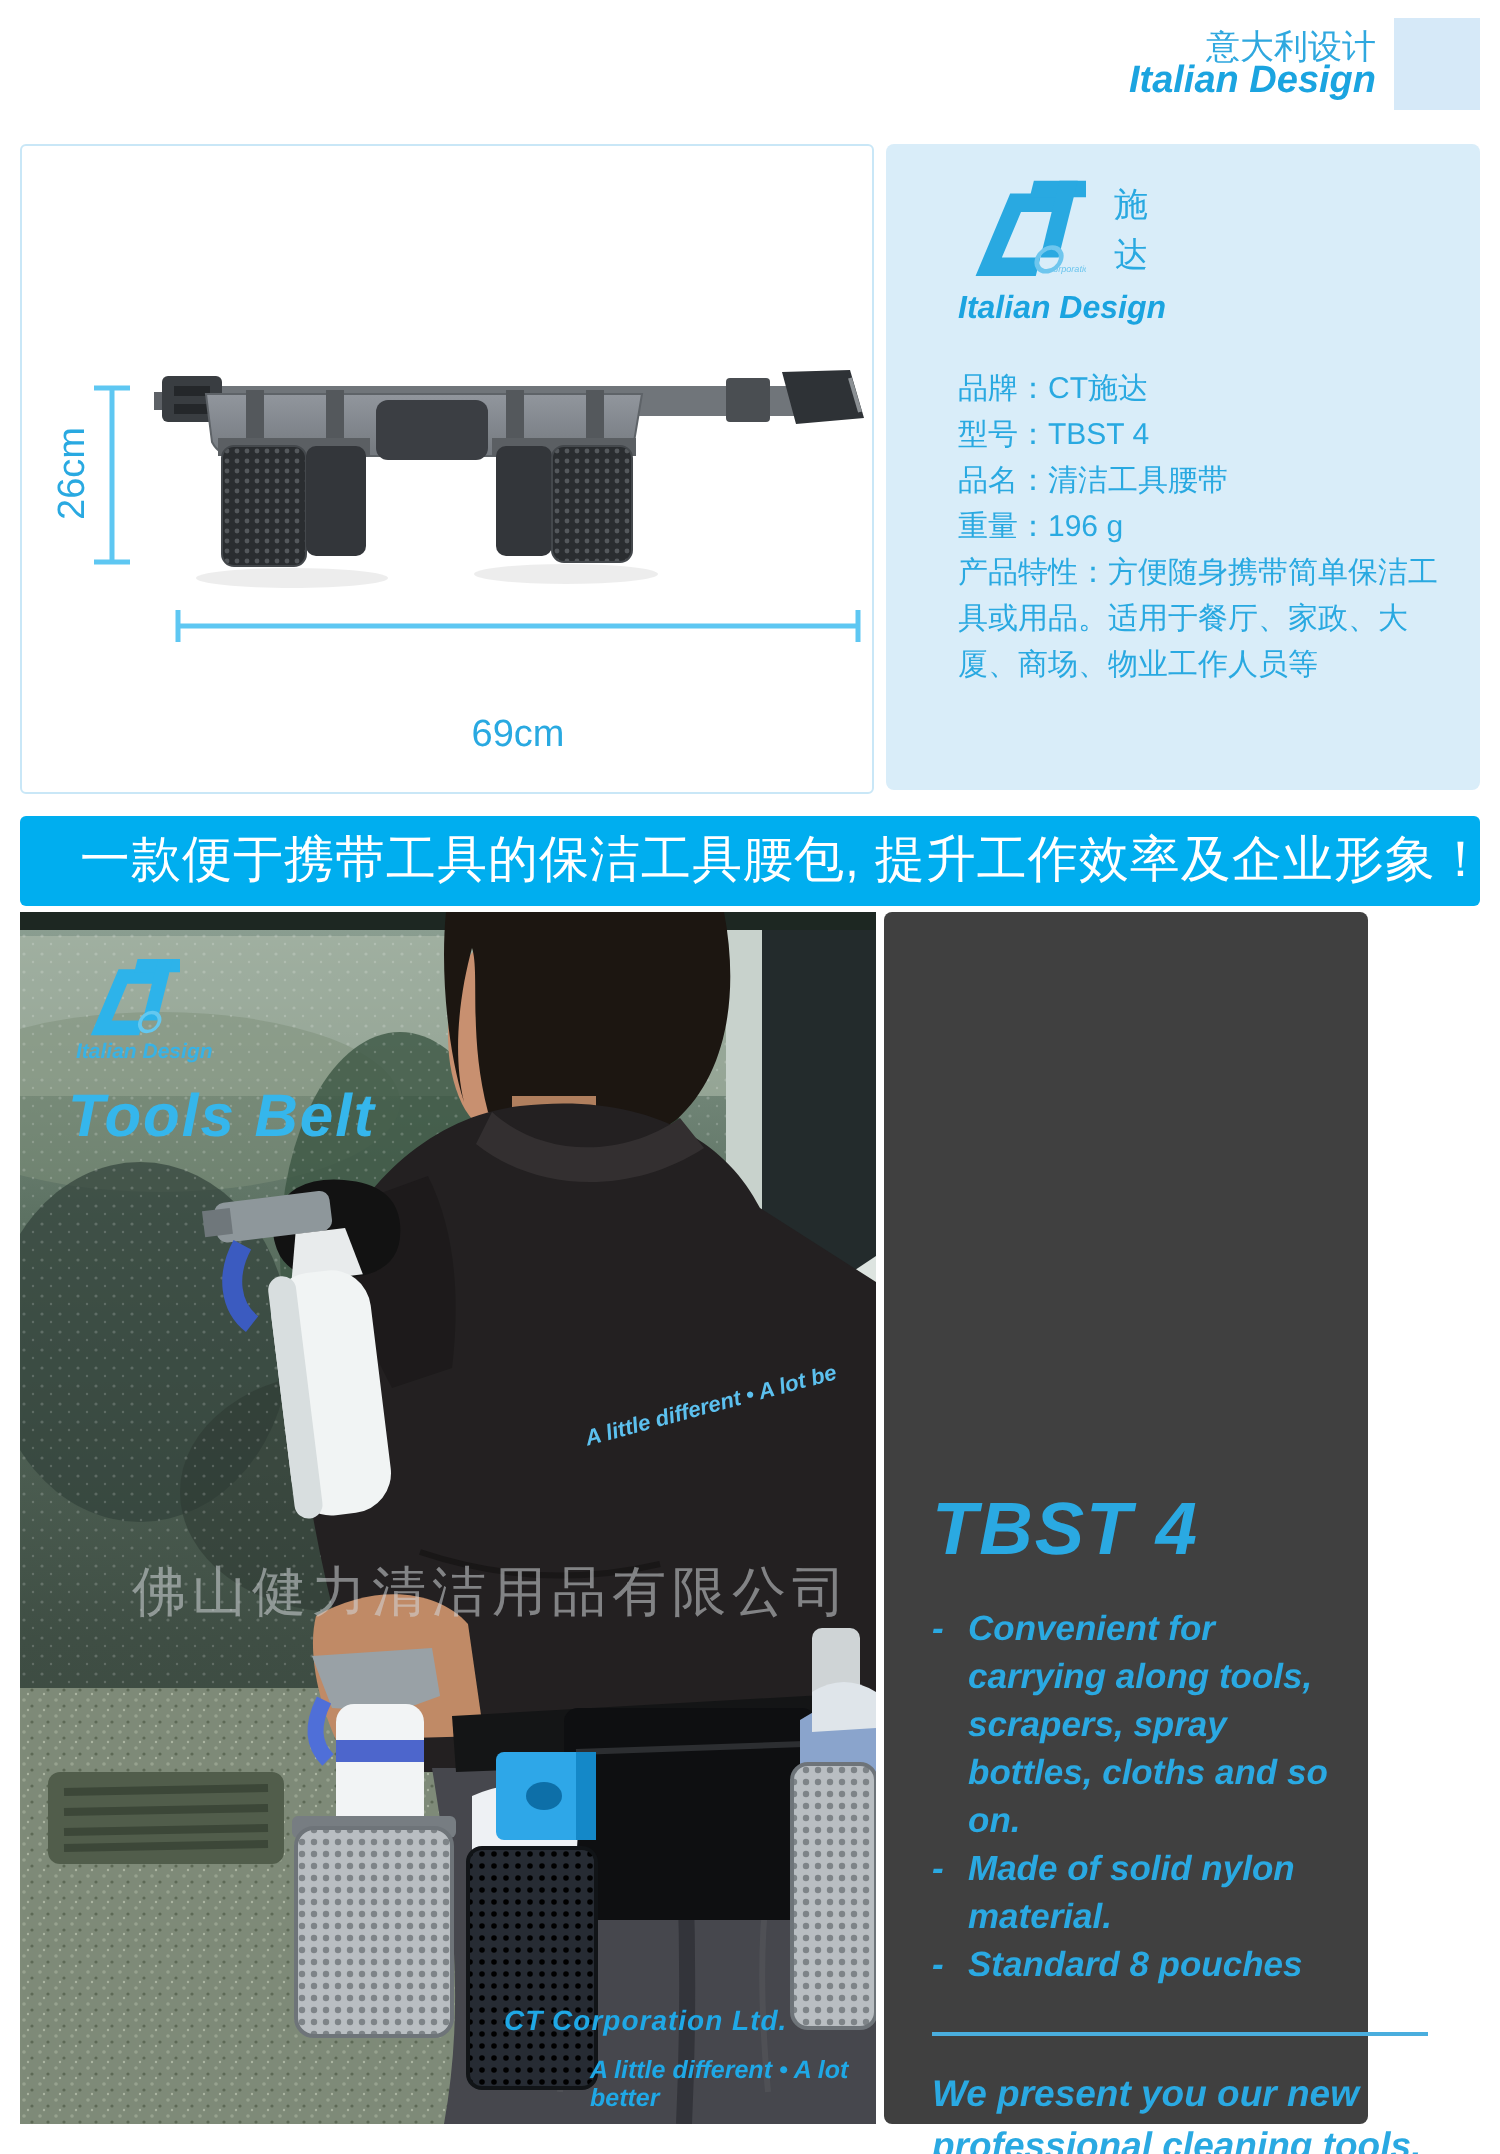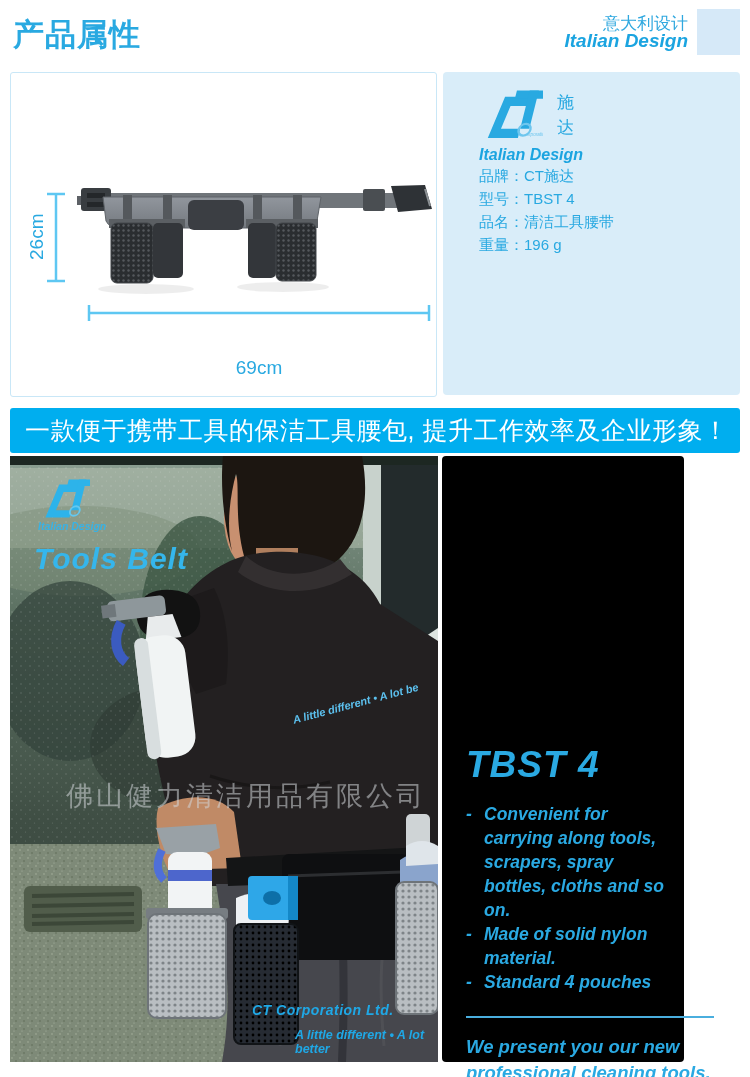--- a/index.html
+++ b/index.html
@@ -20,56 +20,55 @@
   .dim-label{color:#29a9e1;font-size:19px;text-align:center;}
   .dim-h{left:3px;top:153px;width:46px;height:22px;line-height:22px;transform:rotate(-90deg);}
   .dim-w{left:208px;top:249px;width:80px;height:22px;line-height:22px;margin-top:35px;}
 
   
   .spec-panel{left:443px;top:72px;width:297px;height:323px;background:#d9edf9;border-radius:4px;box-sizing:border-box;
               padding:16px 12px 0 36px;}
   .logo-row{display:flex;align-items:flex-start;}
   .logo-cjk{margin-left:14px;margin-top:2px;font-size:17px;line-height:25px;color:#29a9e1;letter-spacing:2px;}
   .logo-design{margin-top:2px;font-size:16px;color:#1ba4e0;}
-  .spec-list{margin-top:0;font-size:15px;line-height:23px;color:#29a9e1;}
+  .spec-list{margin-top:19px;font-size:15px;line-height:23px;color:#29a9e1;}
   .spec-line{white-space:nowrap;}
   .spec-para{white-space:normal;}
 
   
   .banner{left:10px;top:408px;width:730px;height:45px;background:#00aeef;border-radius:3px;
-          color:#ffffff;font-size:25px;line-height:45px;padding-left:15px;box-sizing:border-box;
+          color:#ffffff;font-size:25px;line-height:45px;padding-left:30px;box-sizing:border-box;
           font-weight:500;letter-spacing:0.5px;white-space:nowrap;}
 
   
   .photo{left:10px;top:456px;width:428px;height:606px;overflow:hidden;background:#47544c;}
   .ph-logo{left:28px;top:22px;}
   .ph-logo-design{left:28px;top:64px;font-size:10.5px;color:#34b4ea;opacity:.95;}
   .ph-toolsbelt{left:24px;top:86px;font-size:30px;color:#35b6ec;letter-spacing:1px;}
   .ph-watermark{left:56px;top:322px;font-size:27px;color:rgba(210,214,216,0.55);letter-spacing:3px;white-space:nowrap;}
   .ph-shirt{left:283px;top:258px;width:160px;font-size:11px;color:#5cc0ee;transform:rotate(-15deg);
             transform-origin:left center;white-space:nowrap;}
   .ph-corp{left:242px;top:546px;font-size:14px;color:#1fa8e6;letter-spacing:.5px;}
   .ph-slogan{left:244px;top:572px;font-size:12.5px;color:#1fa8e6;margin-left:41px;}
 
   
-  .details-panel{left:442px;top:456px;width:242px;height:606px;background:#000000;border-radius:4px;
+  .details-panel{left:442px;top:456px;width:242px;height:606px;background:#404040;border-radius:4px;
                  box-sizing:border-box;padding:0 14px 0 24px;color:#2aa9e2;}
   .model-title{margin-top:288px;font-size:37px;letter-spacing:1px;color:#2aa9e2;}
   .bullets{margin-top:16px;}
   .bullet{display:flex;font-size:17.5px;line-height:24px;}
   .bullet .mark{width:18px;flex:0 0 18px;}
   .divider{margin-top:22px;width:248px;border-top:2px solid #4aaede;}
   .para{margin-top:16px;font-size:18.5px;line-height:26px;width:266px;}
 </style>
 </head>
 <body>
 
 <div class="page">
 
-  <div class="abs page-title">产品属性</div>
   <div class="abs design-cn">意大利设计</div>
   <div class="abs design-en it">Italian Design</div>
   <div class="abs corner-square"></div>
 
   <div class="abs product-box">
     <svg width="423" height="321" viewBox="0 0 423 321">
       <defs>
         <pattern id="meshP" width="5" height="5" patternUnits="userSpaceOnUse">
           <rect width="5" height="5" fill="#2a2d30"></rect>
             <circle cx="2.5" cy="2.5" r="1.2" fill="#54585c"></circle>
@@ -134,20 +133,21 @@
         <div>施</div>
         <div>达</div>
       </div>
     </div>
     <div class="logo-design it">Italian Design</div>
     <div class="spec-list">
       <div class="spec-line">品牌：CT施达</div>
       <div class="spec-line">型号：TBST 4</div>
       <div class="spec-line">品名：清洁工具腰带</div>
       <div class="spec-line">重量：196 g</div>
+      <div class="spec-para">产品特性：方便随身携带简单保洁工具或用品。适用于餐厅、家政、大厦、商场、物业工作人员等</div>
     </div>
   </div>
 
   <div class="abs banner">一款便于携带工具的保洁工具腰包, 提升工作效率及企业形象！</div>
 
   <div class="abs photo">
     <svg width="428" height="606" viewBox="0 0 428 606">
       <defs>
         <linearGradient id="glassG" x1="0" y1="0" x2="0" y2="1">
           <stop offset="0" stop-color="#8da093"></stop>
@@ -285,20 +285,20 @@
       <div class="bullet it">
         <span class="mark">-</span>
         <span>Convenient for carrying along tools, scrapers, spray bottles, cloths and so on.</span>
       </div>
       <div class="bullet it">
         <span class="mark">-</span>
         <span>Made of solid nylon material.</span>
       </div>
       <div class="bullet it">
         <span class="mark">-</span>
-        <span>Standard 4 pouches</span>
+        <span>Standard 8 pouches</span>
       </div>
     </div>
     <div class="divider"></div>
     <div class="para it">We present you our new professional cleaning tools. These tools are all efficiency, good performance and durability.</div>
   </div>
 
 </div>
 
 </body></html>

